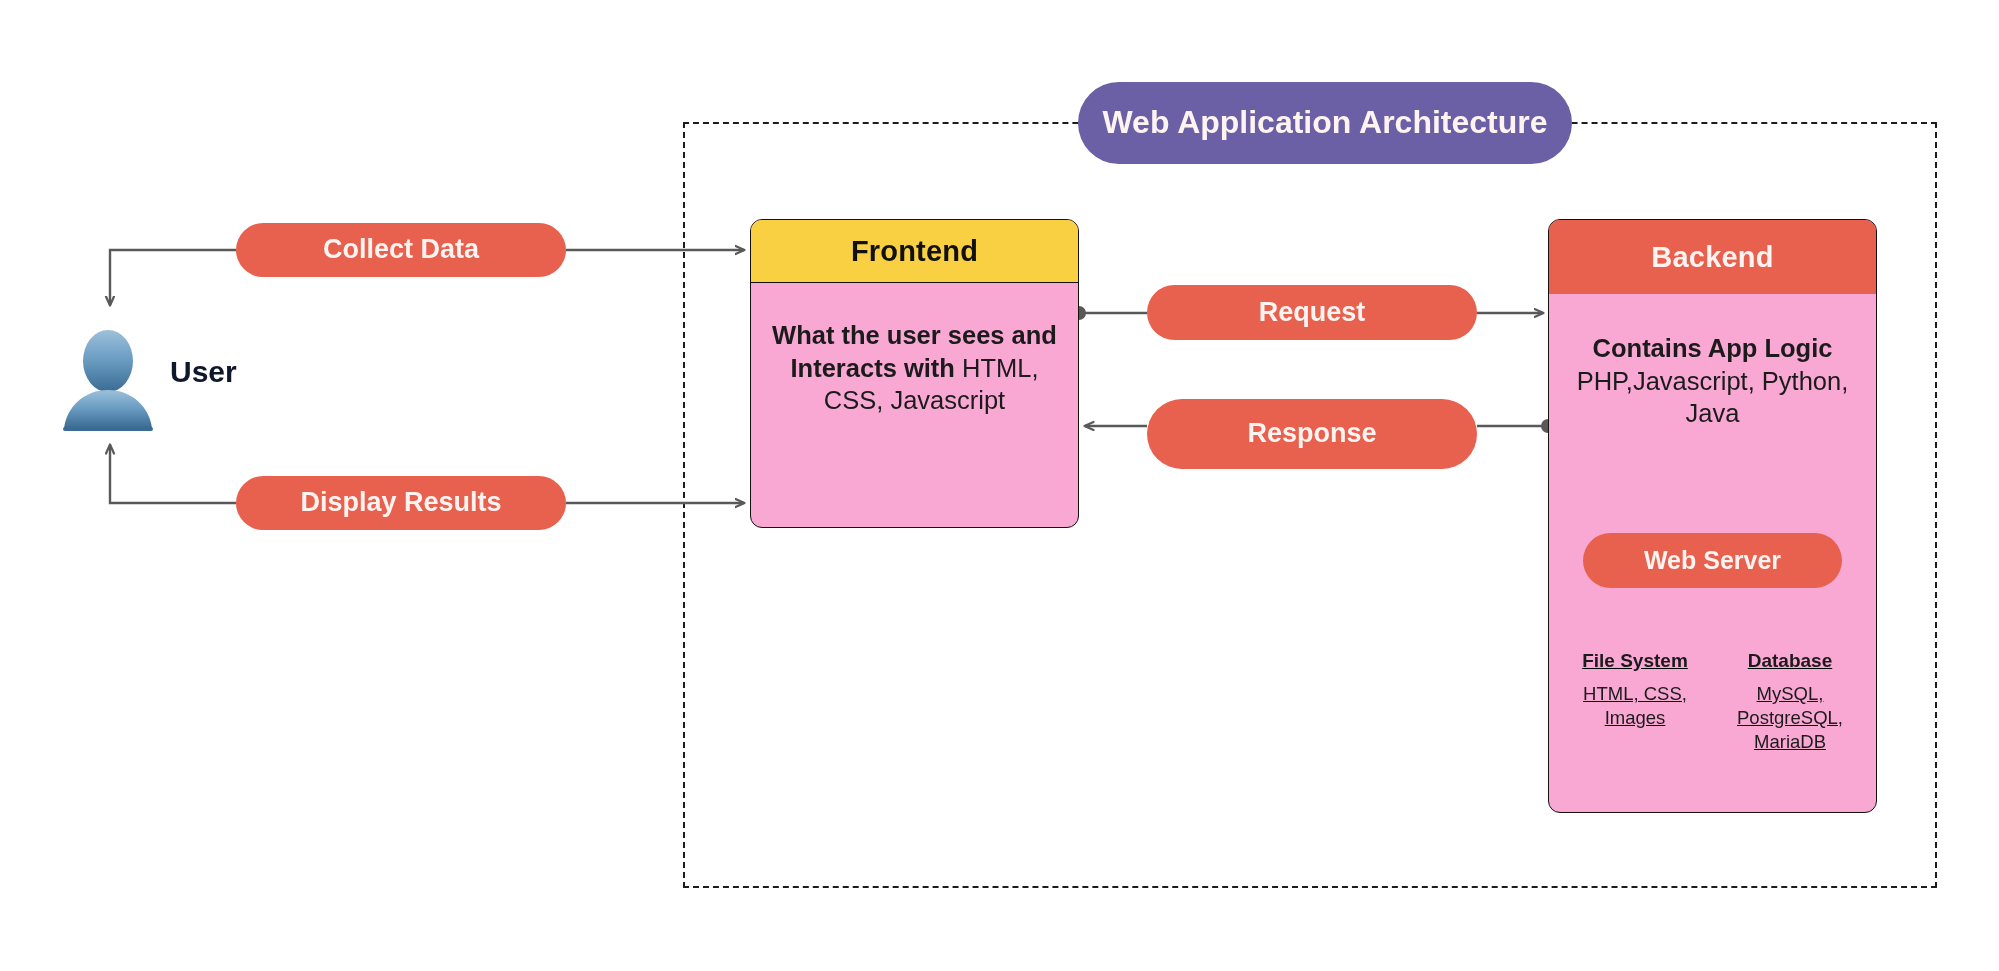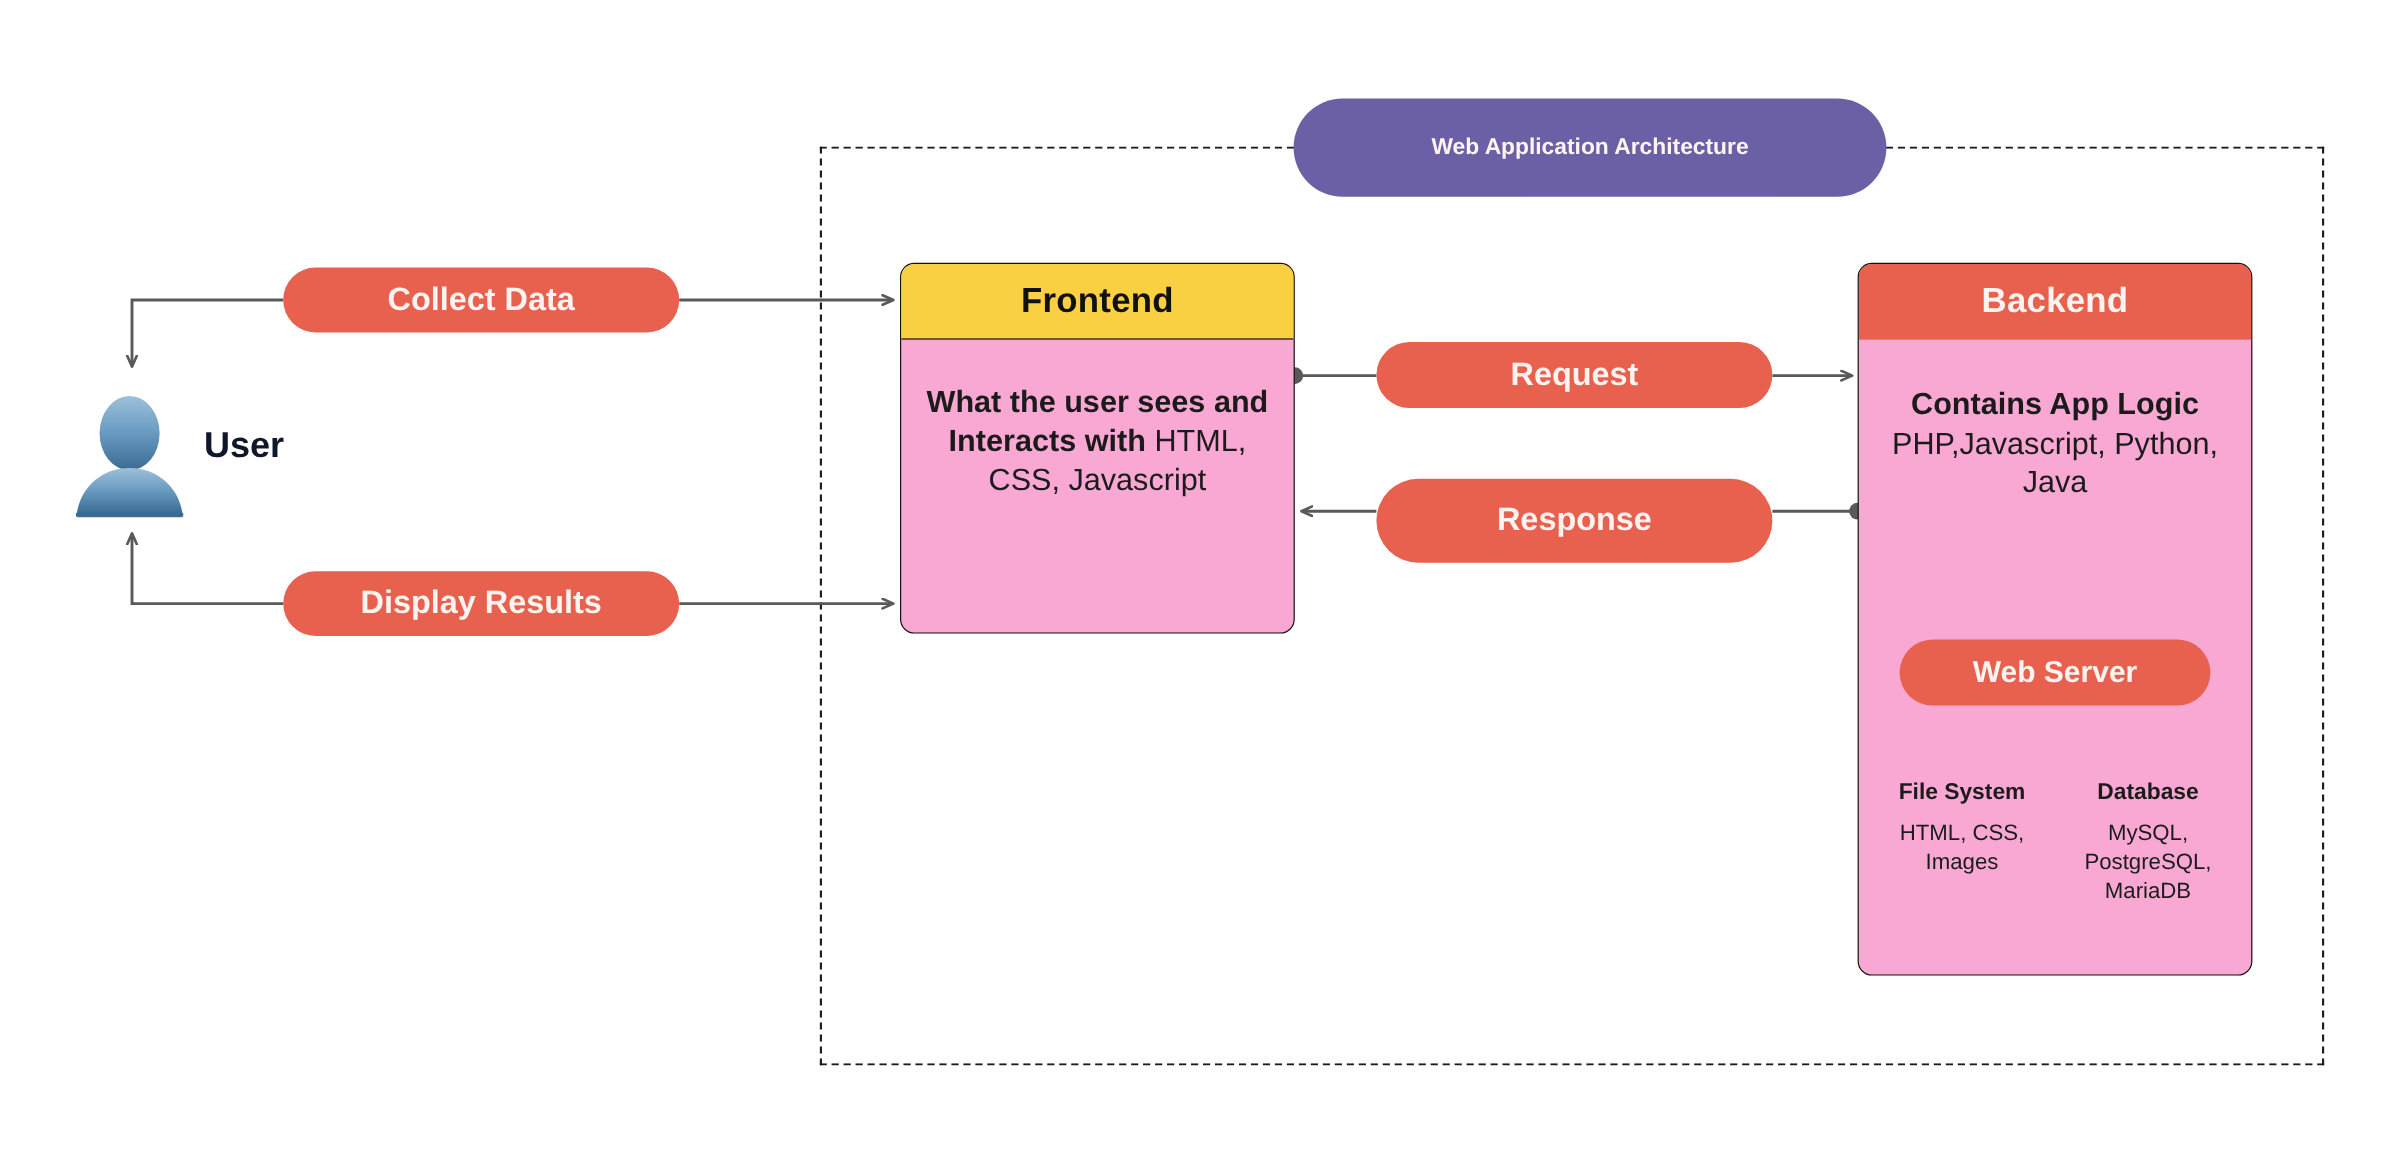--- a/index.html
+++ b/index.html
@@ -93,21 +93,21 @@
   #frontend-card .card-header { height: 63px; font-size: 29px; }
   #frontend-body {
     padding: 36px 18px 0 18px;
     font-size: 25.5px;
     line-height: 1.28;
   }
   #frontend-body b { font-weight: bold; }
 
   
   #backend-card { left: 1548px; top: 219px; width: 329px; height: 594px; }
-  #backend-card .card-header { height: 63px; font-size: 29px; }
+  #backend-card .card-header { height: 74px; font-size: 29px; }
   #backend-body { padding: 0; }
   #backend-tagline {
     margin-top: 38px;
     font-size: 25.5px;
     line-height: 1.28;
     text-align: center;
   }
   #backend-tagline b { font-weight: bold; }
   #web-server-pill {
     position: absolute;
@@ -120,20 +120,21 @@
   #backend-cols {
     position: absolute;
     left: 1548px;
     top: 650px;
     width: 329px;
     display: flex;
     justify-content: center;
     gap: 35px;
     box-sizing: border-box;
     padding: 0 14px;
+    text-decoration: underline;
   }
   .backend-col {
     width: 120px;
     text-align: center;
     color: #1b1b1b;
   }
   .backend-col .col-title {
     font-size: 19px;
     font-weight: bold;
     margin-bottom: 10px;
@@ -145,21 +146,21 @@
 
   
   #collect-data-pill { left: 236px; top: 223px; width: 330px; height: 54px; font-size: 27px; }
   #display-results-pill { left: 236px; top: 476px; width: 330px; height: 54px; font-size: 27px; }
 
   
   #request-pill { left: 1147px; top: 285px; width: 330px; height: 55px; font-size: 27px; }
   #response-pill { left: 1147px; top: 399px; width: 330px; height: 70px; font-size: 27px; }
 
   
-  #title-pill { left: 1078px; top: 82px; width: 494px; height: 82px; font-size: 19px; }
+  #title-pill { left: 1078px; top: 82px; width: 494px; height: 82px; font-size: 32px; }
 
   
   #user-avatar {
     position: absolute;
     left: 63px;
     top: 328px;
     width: 90px;
     height: 104px;
   }
   #user-label {

